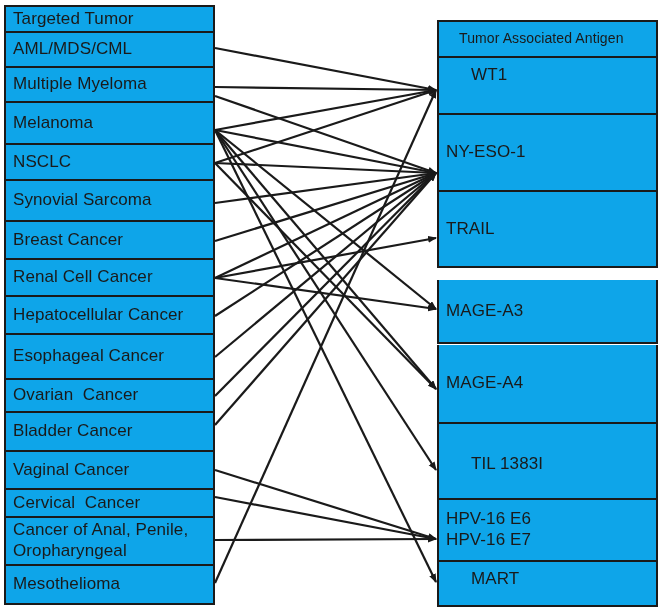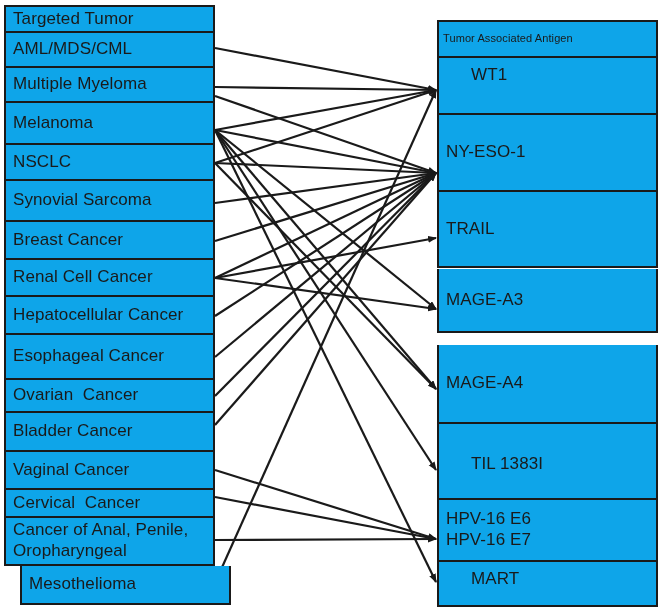--- a/index.html
+++ b/index.html
@@ -14,21 +14,21 @@
     border:2px solid #1a1a1a;background:#0ea5e9;
     display:flex;align-items:center;
   }
   .row + .row{border-top:none;}
   .lbl{
     padding-left:7px;padding-right:2px;font-size:17px;line-height:1.22;
     white-space:pre-wrap;letter-spacing:0.1px;
   }
   .valign-top{align-items:flex-start;}
   .valign-top .lbl{padding-top:7px;padding-left:32px;}
-  .hdr-right .lbl{font-size:11px;padding-left:4px;}
+  .hdr-right .lbl{font-size:14px;padding-left:20px;}
 </style>
 </head>
 <body>
 
 <div id="stage">
   <svg id="wires" width="662" height="612" viewBox="0 0 662 612">
     <defs>
       <marker id="arrow" markerWidth="9" markerHeight="8" refX="8" refY="3.5" orient="auto" markerUnits="userSpaceOnUse">
         <path d="M0,0 L9,3.5 L0,7 Z" fill="#1a1a1a"></path>
       </marker>
@@ -102,38 +102,38 @@
       <div class="row" style="top: 447px; height: 38px; border-color: rgb(26, 26, 26);">
         <div class="lbl">Vaginal Cancer</div>
       </div>
       <div class="row" style="top: 485px; height: 28px; border-color: rgb(26, 26, 26); text-align: right;">
         <div class="lbl">Cervical  Cancer</div>
       </div>
       <div class="row" style="top: 513px; height: 48px; border-color: rgb(26, 26, 26);">
         <div class="lbl">Cancer of Anal, Penile,
 Oropharyngeal</div>
       </div>
-      <div class="row" style="top: 561px; height: 39px; border-color: rgb(26, 26, 26); margin-left: 16px;">
+      <div class="row" style="top: 561px; height: 39px; border-color: rgb(26, 26, 26);">
         <div class="lbl">Mesothelioma</div>
       </div>
     </div>
   <div id="right-table" class="tbl" style="left: 437px; top: 20px; width: 221px;">
       <div class="row hdr-right" style="top: 0px; height: 38px; border-color: rgb(26, 26, 26);">
         <div class="lbl">Tumor Associated Antigen</div>
       </div>
       <div class="row valign-top" style="top: 38px; height: 57px; border-color: rgb(26, 26, 26);">
         <div class="lbl">WT1</div>
       </div>
       <div class="row" style="top: 95px; height: 77px; border-color: rgb(26, 26, 26);">
         <div class="lbl">NY-ESO-1</div>
       </div>
       <div class="row" style="top: 172px; height: 76px; border-color: rgb(26, 26, 26);">
         <div class="lbl">TRAIL</div>
       </div>
-      <div class="row" style="top: 249px; height: 64px; border-color: rgb(26, 26, 26);">
+      <div class="row" style="top: 260px; height: 64px; border-color: rgb(26, 26, 26);">
         <div class="lbl">MAGE-A3</div>
       </div>
       <div class="row" style="top: 325px; height: 79px; border-color: rgb(26, 26, 26);">
         <div class="lbl">MAGE-A4</div>
       </div>
       <div class="row valign-top" style="top: 404px; height: 76px; border-color: rgb(26, 26, 26); align-items: center;">
         <div class="lbl">TIL 1383I</div>
       </div>
       <div class="row" style="top: 480px; height: 62px; border-color: rgb(26, 26, 26);">
         <div class="lbl">HPV-16 E6

